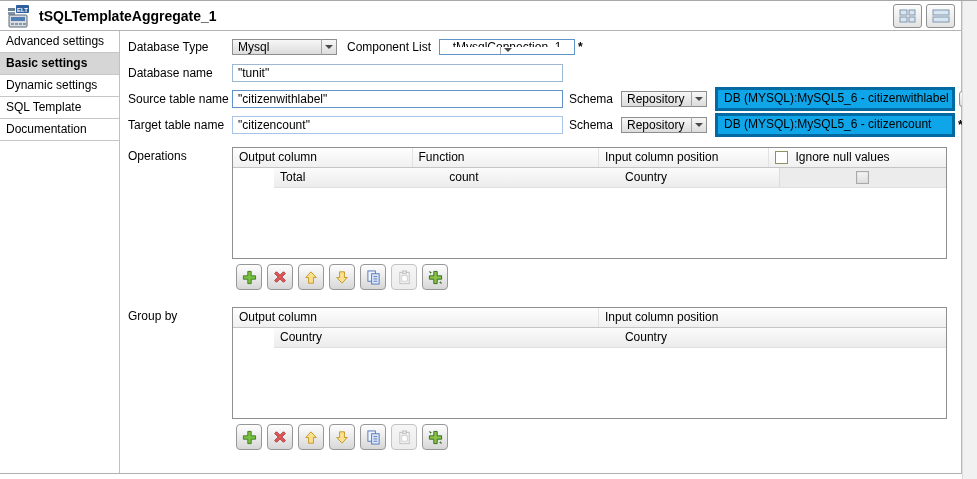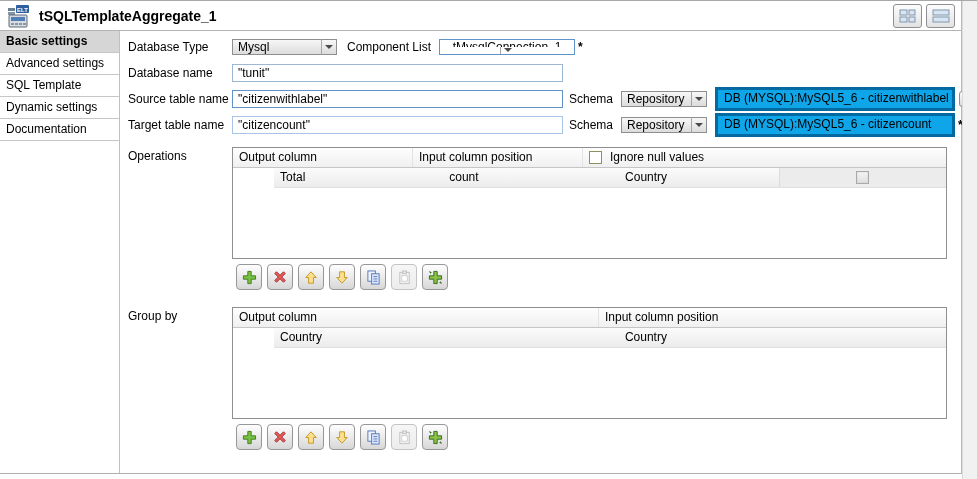--- a/index.html
+++ b/index.html
@@ -91,24 +91,24 @@
         <svg width="18" height="14" viewBox="0 0 18 14">
           <rect x="1" y="1" width="16" height="5" fill="#d9e6f2" stroke="#7f97ad"></rect>
           <rect x="1" y="8" width="16" height="5" fill="#d9e6f2" stroke="#7f97ad"></rect>
         </svg>
       </div>
     </div>
 
     <div class="main">
 
       <div class="sidebar">
+        <div class="side-item">Advanced settings</div>
         <div class="side-item selected">Basic settings</div>
-        <div class="side-item">Advanced settings</div>
+        <div class="side-item">Dynamic settings</div>
         <div class="side-item">SQL Template</div>
-        <div class="side-item">Dynamic settings</div>
         <div class="side-item">Documentation</div>
       </div>
 
       <div class="content">
 
         <div class="frow">
           <span class="flabel">Database Type</span>
           <div class="combo" style="width:105px;">
             <span class="cval">Mysql</span>
             <span class="carrow">
@@ -158,20 +158,21 @@
           <span class="req">*</span>
           <div class="dots-btn" style="margin-left:0;">...</div>
         </div>
 
         <div class="section gap-op">
           <div class="sec-label">Operations</div>
           <div class="sec-body">
             <div class="grid">
               <div class="grid-head">
                 <div class="gh-cell" style="width:180px;">Output column</div>
+                <div class="gh-cell" style="width:187px;">Function</div>
                 <div class="gh-cell" style="width:170px;">Input column position</div>
                 <div class="gh-cell" style="width:178px; border-right:none;">
                   <span class="cb head-cb"></span>
                   <span>Ignore null values</span>
                 </div>
               </div>
               <div class="grid-row">
                 <div class="gr-cell" style="width:180px;">Total</div>
                 <div class="gr-cell" style="width:187px;">count</div>
                 <div class="gr-cell" style="width:170px;">Country</div>

